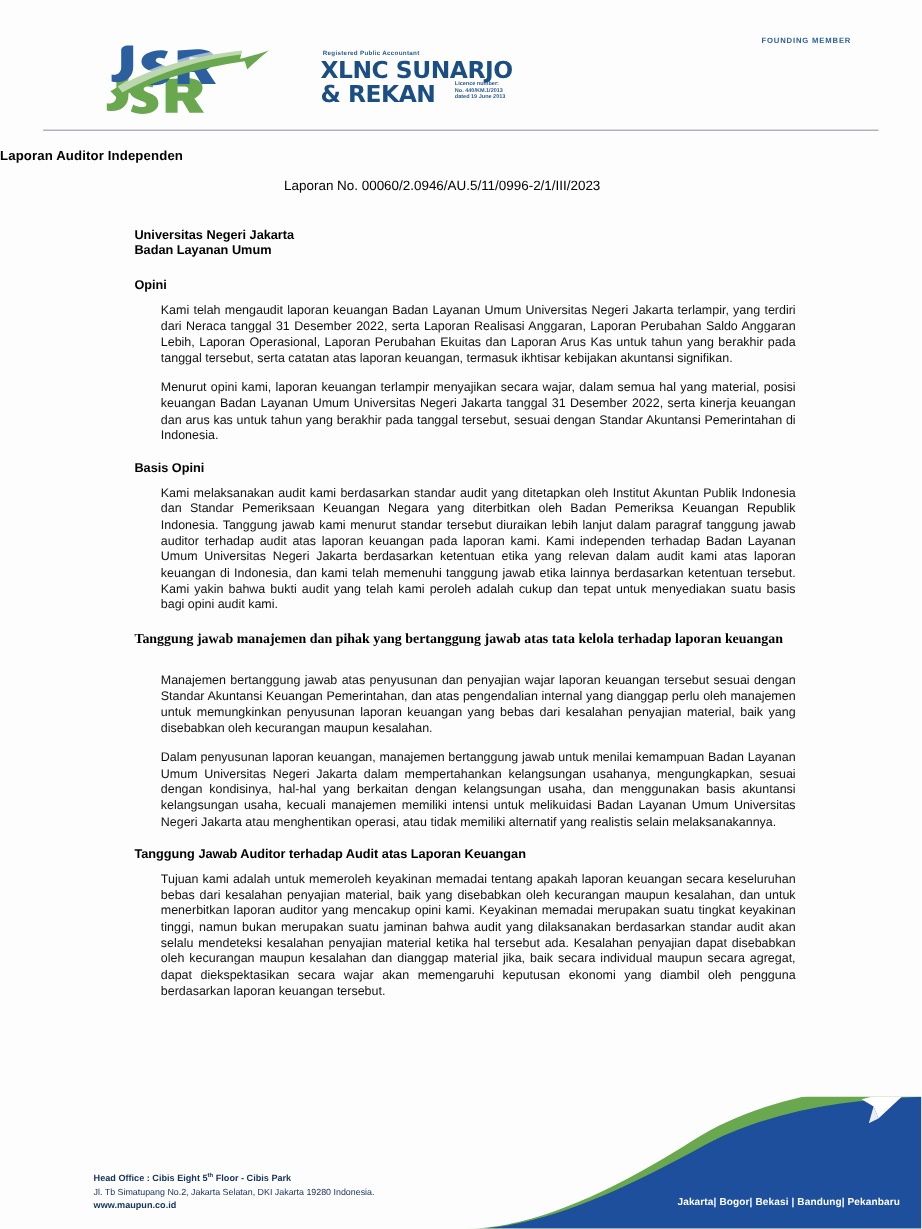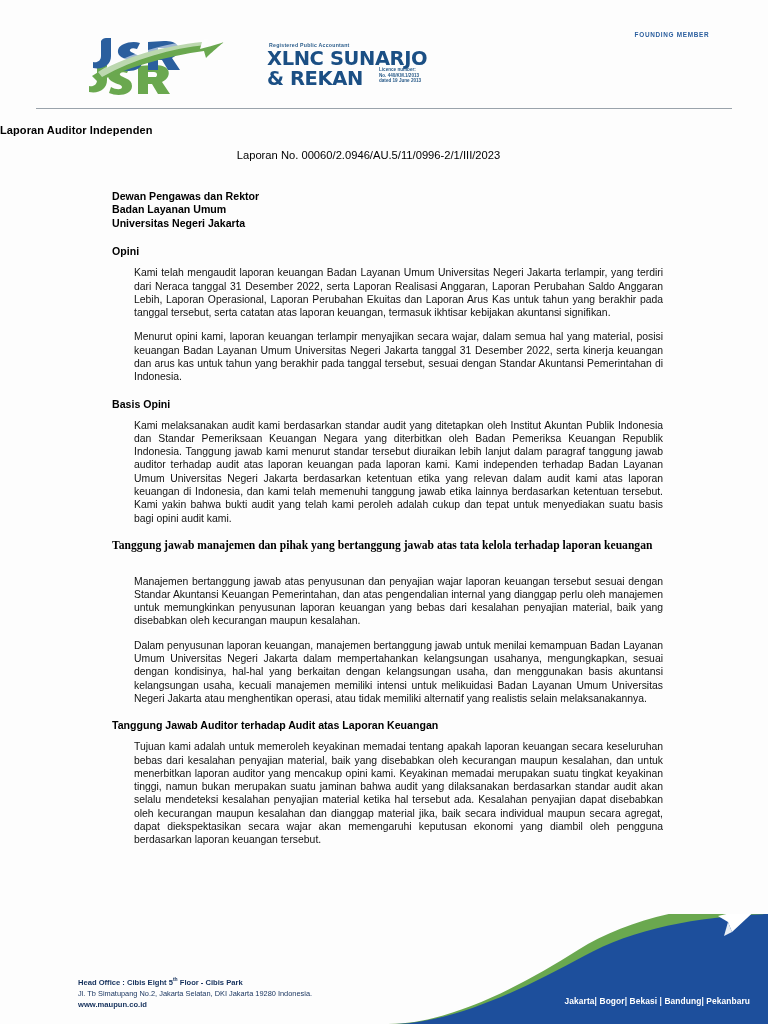--- a/index.html
+++ b/index.html
@@ -267,23 +267,22 @@
   </div>
 
   <div class="header-rule"></div>
 
   <div class="doc-title">Laporan Auditor Independen</div>
   <div class="doc-number">Laporan No. 00060/2.0946/AU.5/11/0996-2/1/III/2023</div>
 
   <div class="body-area">
 
     <div class="addressee">
-      <div>Dewan Pengawas dan Rektor</div>
+      <div>Universitas Negeri Jakarta</div>
       <div>Badan Layanan Umum</div>
-      <div>Universitas Negeri Jakarta</div>
     </div>
 
     <div class="block">
       <div class="sec-head">Opini</div>
       <p class="para">Kami telah mengaudit laporan keuangan Badan Layanan Umum Universitas Negeri Jakarta terlampir, yang terdiri dari Neraca tanggal 31 Desember 2022, serta Laporan Realisasi Anggaran, Laporan Perubahan Saldo Anggaran Lebih, Laporan Operasional, Laporan Perubahan Ekuitas dan Laporan Arus Kas untuk tahun yang berakhir pada tanggal tersebut, serta catatan atas laporan keuangan, termasuk ikhtisar kebijakan akuntansi signifikan.</p>
       <p class="para">Menurut opini kami, laporan keuangan terlampir menyajikan secara wajar, dalam semua hal yang material, posisi keuangan Badan Layanan Umum Universitas Negeri Jakarta tanggal 31 Desember 2022, serta kinerja keuangan dan arus kas untuk tahun yang berakhir pada tanggal tersebut, sesuai dengan Standar Akuntansi Pemerintahan di Indonesia.</p>
     </div>
 
     <div class="block">
       <div class="sec-head">Basis Opini</div>

